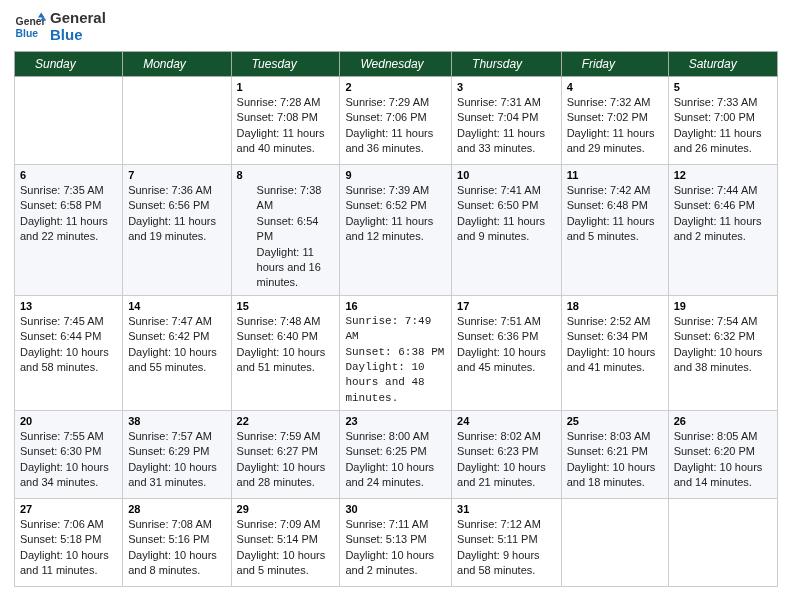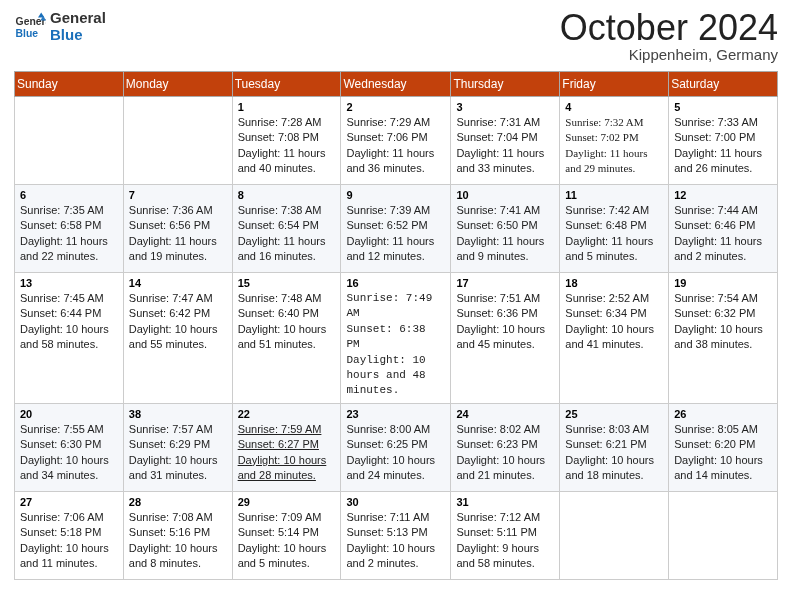--- a/index.html
+++ b/index.html
@@ -42,27 +42,28 @@
     .location {
       font-size: 15px;
       color: #444;
     }
     .calendar {
       width: 100%;
       border-collapse: collapse;
       font-size: 10.5px;
     }
     .calendar th {
-      background: #c2410c;
+      background: #14532d;
       color: #fff;
       text-align: left;
-      padding: 5px 2px;
+      padding: 5px 20px;
       font-size: 12px;
       font-weight: normal;
       border: 1px solid #aaa;
+      font-style: italic;
     }
     .calendar td {
       vertical-align: top;
       border: 1px solid #ccc;
       padding: 4px 5px;
       width: 113px;
       min-height: 80px;
       height: 88px;
       background: #fff;
     }
@@ -92,24 +93,20 @@
         <text x="2" y="18" font-size="13" font-weight="bold" fill="#333" font-family="Arial">General</text>
         <text x="2" y="32" font-size="13" font-weight="bold" fill="#1a6fba" font-family="Arial">Blue</text>
         <polygon points="30,8 38,8 34,2" fill="#1a6fba"></polygon>
         <polygon points="33,12 40,12 36.5,6" fill="#2979c0"></polygon>
       </svg>
       <div>
         <div style="font-size:15px;font-weight:bold;color:#333;line-height:1.1">General</div>
         <div style="font-size:15px;font-weight:bold;color:#1a6fba;line-height:1.1">Blue</div>
       </div>
     </div>
-    <div class="title-block">
-      <div class="month-title">October 2024</div>
-      <div class="location">Kippenheim, Germany</div>
-    </div>
   </div>
 
   <table class="calendar">
     <thead>
       <tr>
       <th>Sunday</th>
           <th>Monday</th>
           <th>Tuesday</th>
           <th>Wednesday</th>
           <th>Thursday</th>
@@ -134,21 +131,21 @@
 Daylight: 11 hours and 36 minutes.</div>
           </td>
           <td>
             <span class="day-num">3</span>
             <div class="day-info" style="white-space: pre-line;">Sunrise: 7:31 AM
 Sunset: 7:04 PM
 Daylight: 11 hours and 33 minutes.</div>
           </td>
           <td>
             <span class="day-num">4</span>
-            <div class="day-info" style="white-space: pre-line; font-family: Liberation Serif, serif;">Sunrise: 7:32 AM
+            <div class="day-info" style="white-space: pre-line;">Sunrise: 7:32 AM
 Sunset: 7:02 PM
 Daylight: 11 hours and 29 minutes.</div>
           </td>
           <td>
             <span class="day-num">5</span>
             <div class="day-info" style="white-space: pre-line;">Sunrise: 7:33 AM
 Sunset: 7:00 PM
 Daylight: 11 hours and 26 minutes.</div>
           </td>
         </tr>
@@ -160,21 +157,21 @@
 Daylight: 11 hours and 22 minutes.</div>
           </td>
           <td>
             <span class="day-num">7</span>
             <div class="day-info" style="white-space: pre-line;">Sunrise: 7:36 AM
 Sunset: 6:56 PM
 Daylight: 11 hours and 19 minutes.</div>
           </td>
           <td>
             <span class="day-num">8</span>
-            <div class="day-info" style="white-space: pre-line;">Sunrise: 7:38 AM
+            <div class="day-info" style="white-space: pre-line; margin-left: 20px;">Sunrise: 7:38 AM
 Sunset: 6:54 PM
 Daylight: 11 hours and 16 minutes.</div>
           </td>
           <td>
             <span class="day-num">9</span>
             <div class="day-info" style="white-space: pre-line;">Sunrise: 7:39 AM
 Sunset: 6:52 PM
 Daylight: 11 hours and 12 minutes.</div>
           </td>
           <td>
@@ -248,21 +245,21 @@
 Daylight: 10 hours and 34 minutes.</div>
           </td>
           <td>
             <span class="day-num">38</span>
             <div class="day-info" style="white-space: pre-line;">Sunrise: 7:57 AM
 Sunset: 6:29 PM
 Daylight: 10 hours and 31 minutes.</div>
           </td>
           <td>
             <span class="day-num">22</span>
-            <div class="day-info" style="white-space: pre-line; text-decoration: underline;">Sunrise: 7:59 AM
+            <div class="day-info" style="white-space: pre-line;">Sunrise: 7:59 AM
 Sunset: 6:27 PM
 Daylight: 10 hours and 28 minutes.</div>
           </td>
           <td>
             <span class="day-num">23</span>
             <div class="day-info" style="white-space: pre-line;">Sunrise: 8:00 AM
 Sunset: 6:25 PM
 Daylight: 10 hours and 24 minutes.</div>
           </td>
           <td>

